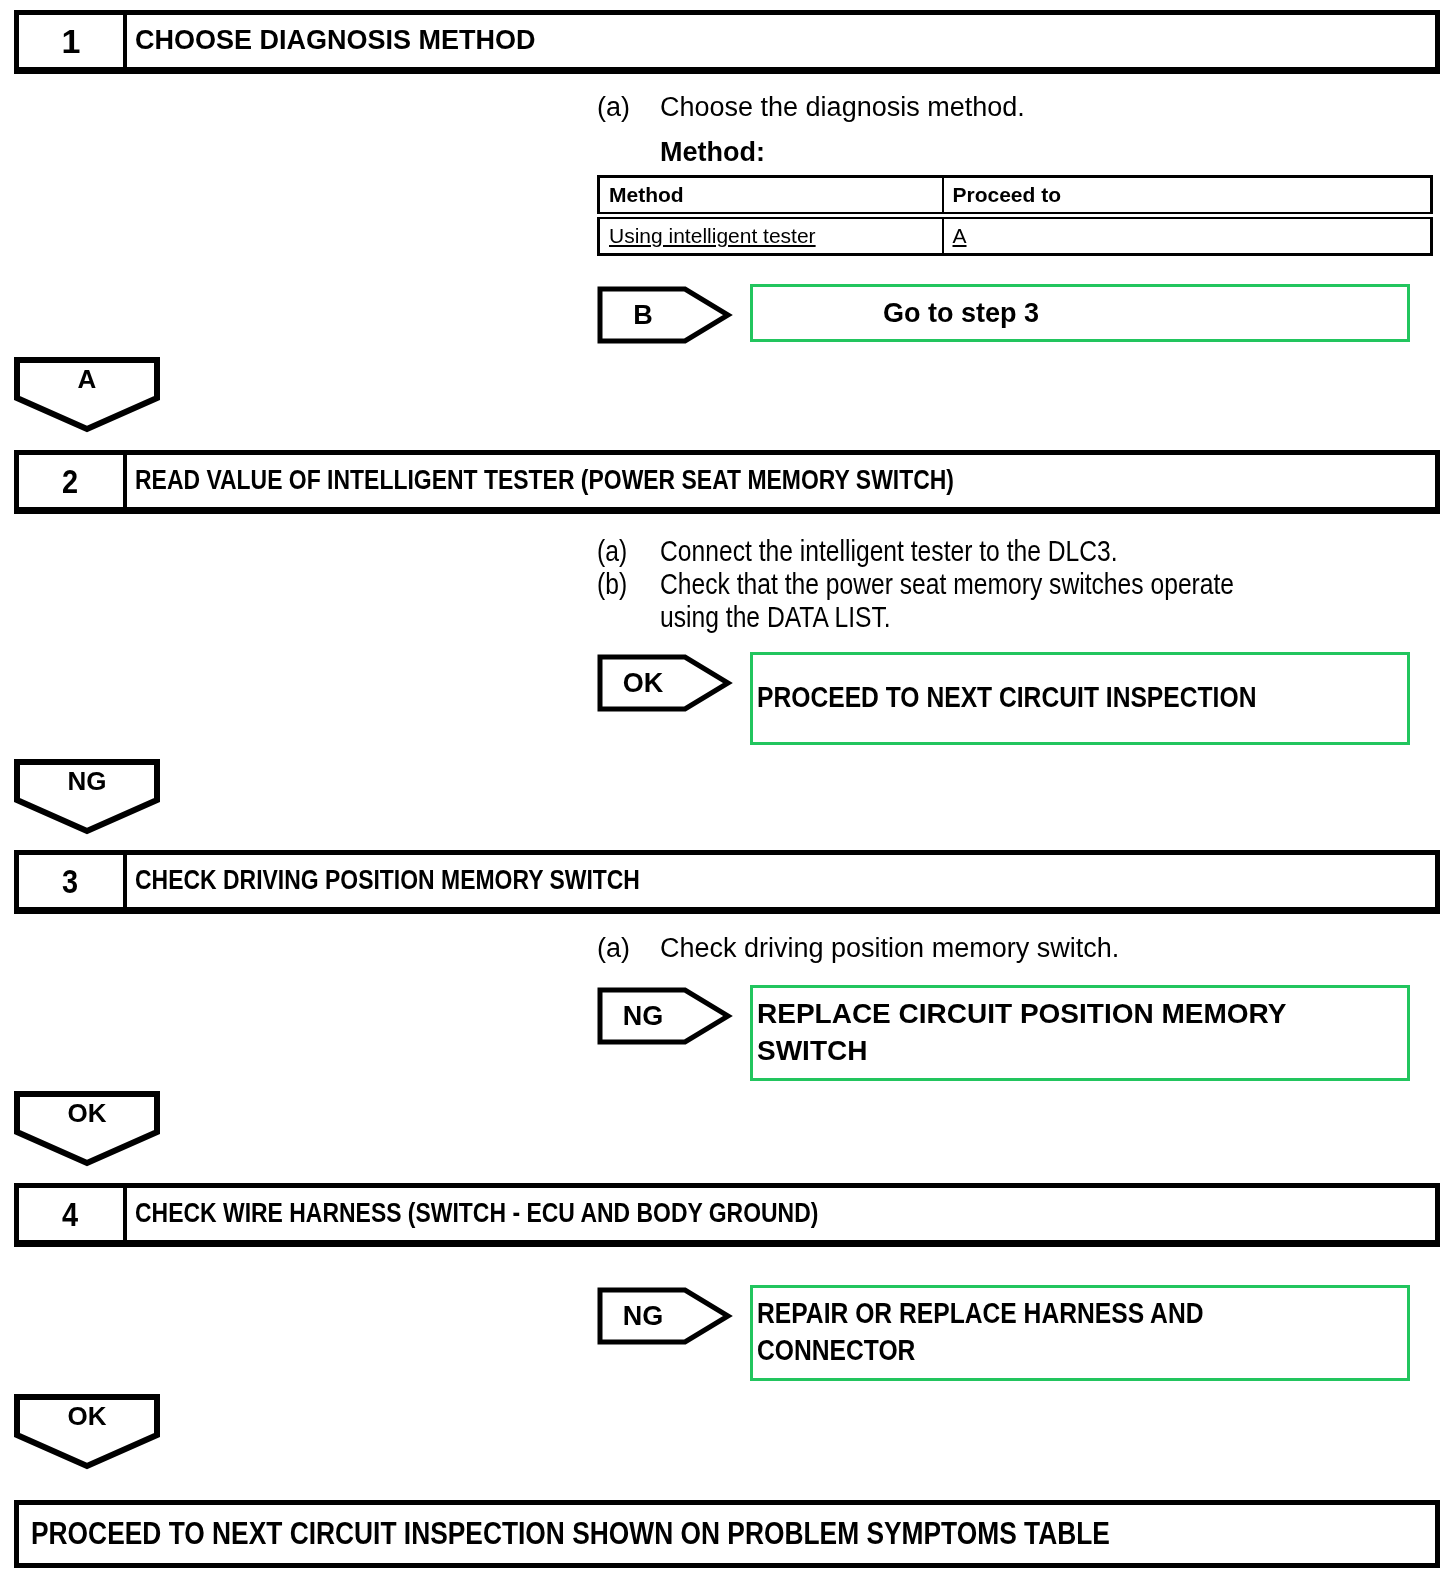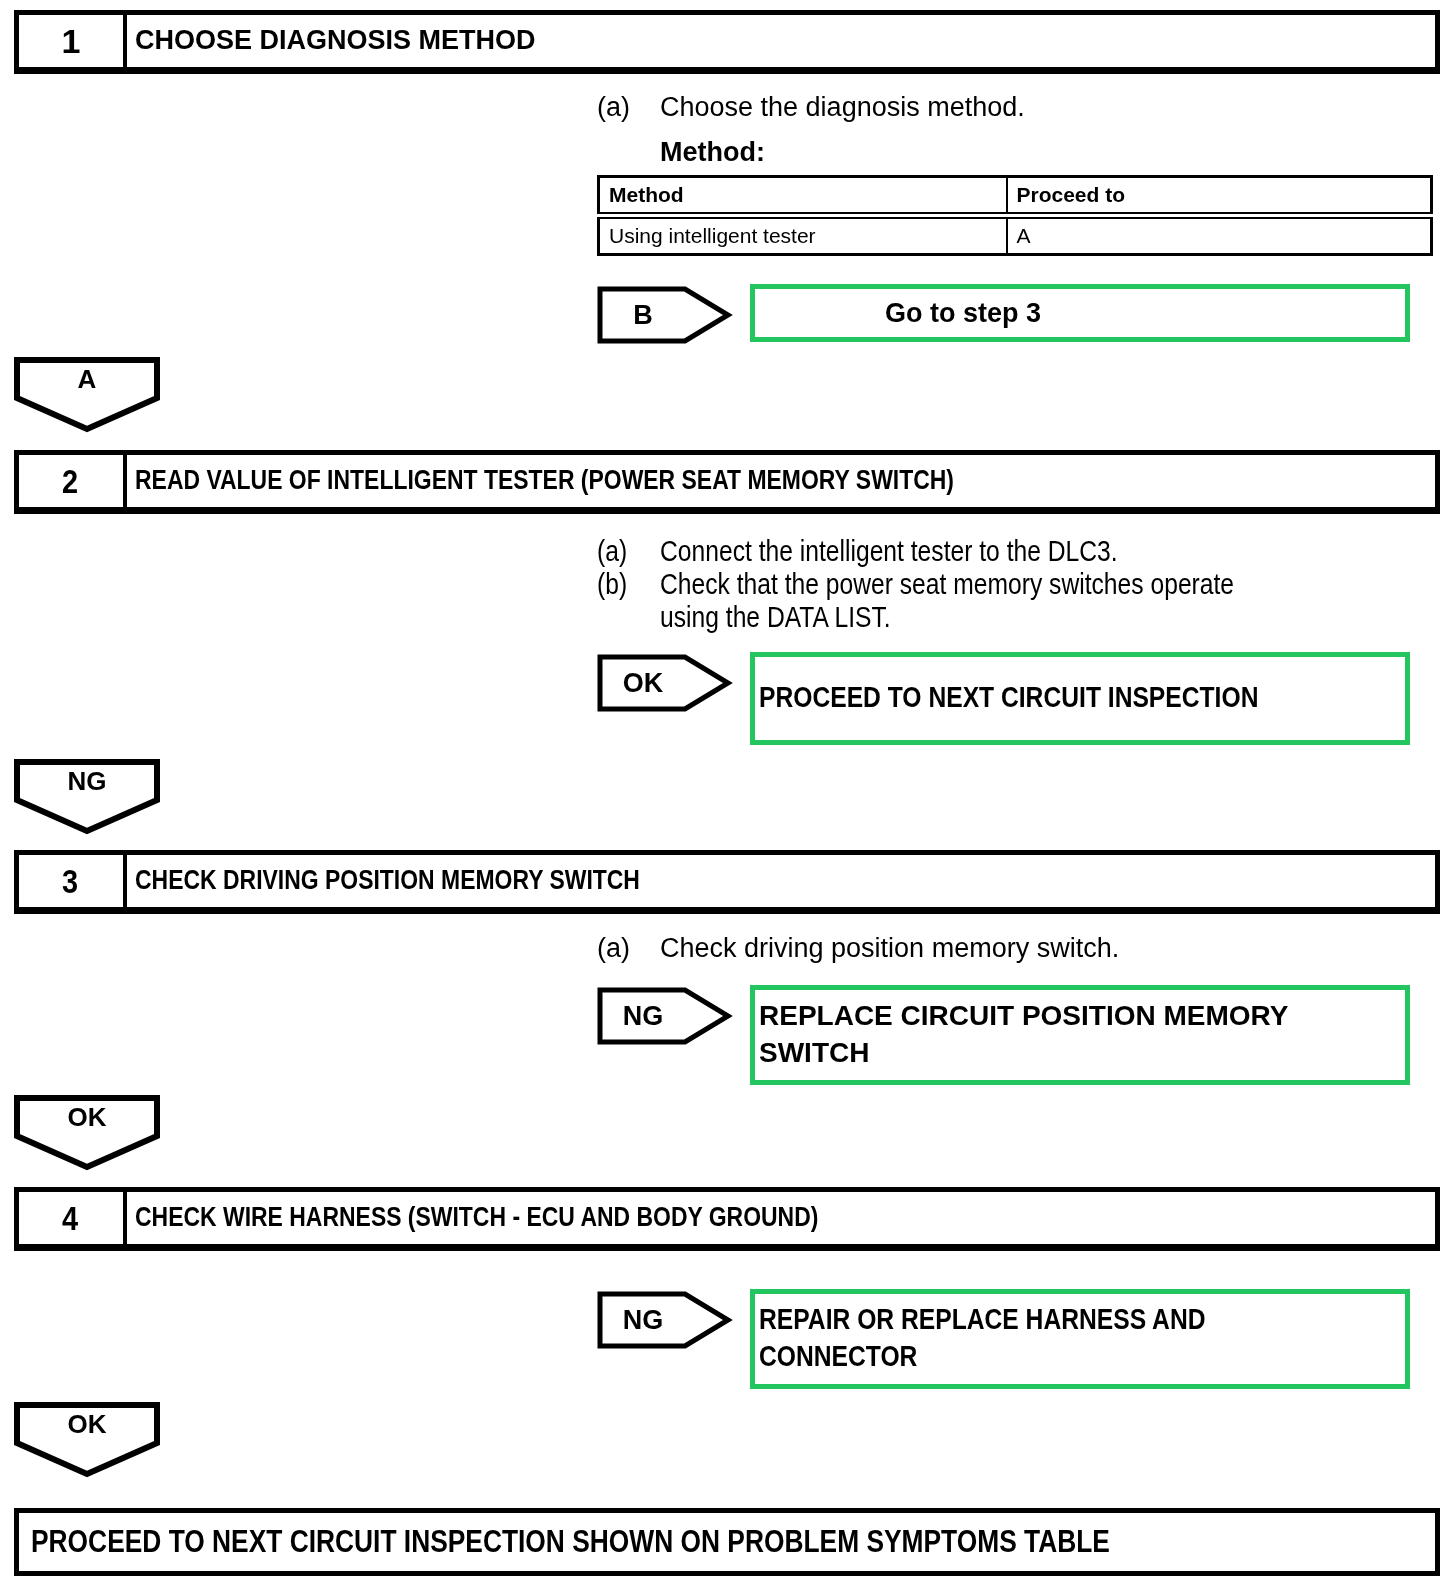--- a/index.html
+++ b/index.html
@@ -31,33 +31,33 @@
   .instr-line { display: block; }
   .method-caption { font-weight: 700; font-size: 27px; line-height: 31px; margin: 13px 0 7px 63px; }
 
   
   .method-table { border-collapse: collapse; width: 836px; border: 3px solid #000; }
   .method-table th, .method-table td {
     border: 2px solid #000; text-align: left; vertical-align: middle;
     font-size: 21px; padding: 5px 9px;
   }
   .method-table th { font-weight: 700; border-bottom: 7px double #000; height: 37px; }
-  .method-table td { height: 32px; }
-  .col-method { width: 408px; }
+  .method-table td { height: 32px; text-decoration: underline; }
+  .col-method { width: 344px; }
 
   
   .action-row { display: flex; align-items: flex-start; margin-left: 583px; }
   .tag-arrow { position: relative; width: 136px; height: 58px; flex: 0 0 auto; margin-top: 2px; }
   .tag-arrow svg { position: absolute; left: 0; top: 0; }
   .tag-arrow .lbl {
     position: absolute; left: 0; top: 0; width: 92px; height: 58px;
     display: flex; align-items: center; justify-content: center;
     font-weight: 700; font-size: 27px;
   }
-  .result-box { border: 5px solid #22c55e; width: 660px; margin-left: 17px; background: #fff; }
+  .result-box { border: 3px solid #22c55e; width: 660px; margin-left: 17px; background: #fff; }
   .result-box.single { height: 58px; display: flex; align-items: center; padding-left: 130px; font-weight: 700; font-size: 27px; }
   .result-box.multi { min-height: 93px; padding: 7px 0 9px 4px; display: flex; flex-direction: column; justify-content: center; font-weight: 700; font-size: 28px; line-height: 37px; }
   .result-line { display: block; }
   .result-box.multi .cx { font-size: 29px; }
 
   
   .tag-down { position: relative; width: 146px; height: 76px; }
   .tag-down svg { position: absolute; left: 0; top: 0; }
   .tag-down .lbl { position: absolute; left: 0; top: 7px; width: 146px; text-align: center; font-weight: 700; font-size: 26px; }
 

